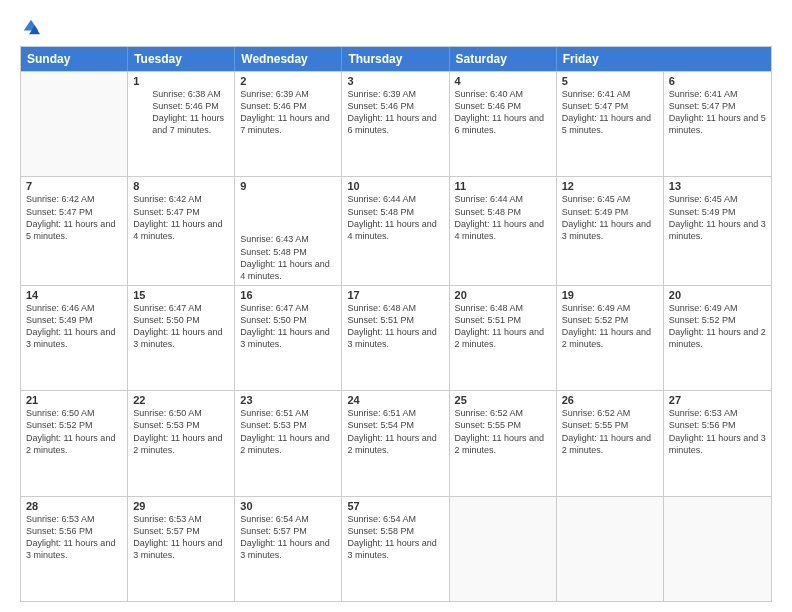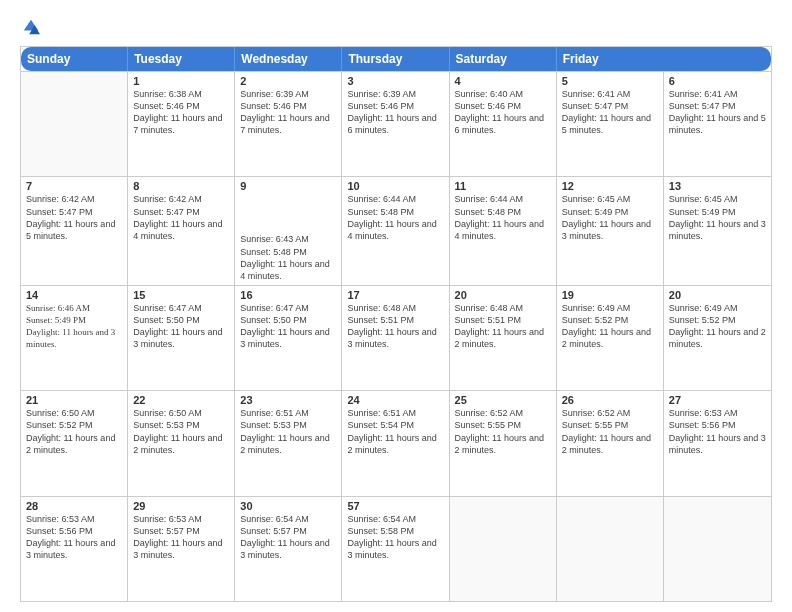--- a/index.html
+++ b/index.html
@@ -63,21 +63,20 @@
     .calendar {
       flex: 1;
       display: flex;
       flex-direction: column;
       border: 1px solid #ccc;
     }
     .cal-header {
       display: grid;
       grid-template-columns: repeat(7, 1fr);
       background: #3a7bd5;
-      border-radius: 10px;
     }
     .cal-header-cell {
       color: #fff;
       font-size: 12px;
       font-weight: bold;
       padding: 5px 6px;
       text-align: left;
       border-right: 1px solid #5a9be5;
     }
     .cal-header-cell:last-child {
@@ -147,21 +146,21 @@
         <div class="cal-header-cell">Wednesday</div>
         <div class="cal-header-cell">Thursday</div>
         <div class="cal-header-cell">Saturday</div>
         <div class="cal-header-cell">Friday</div>
       </div>
     <div class="cal-body">
     <div class="cal-row">
           <div class="cal-cell empty"></div>
           <div class="cal-cell">
             <div class="day-num">1</div>
-            <div class="day-info" style="white-space: pre-line;">Sunrise: 6:38 AM
+            <div class="day-info" style="white-space: pre-line; margin-left: 19px;">Sunrise: 6:38 AM
 Sunset: 5:46 PM
 Daylight: 11 hours and 7 minutes.</div>
           </div>
           <div class="cal-cell">
             <div class="day-num">2</div>
             <div class="day-info" style="white-space: pre-line;">Sunrise: 6:39 AM
 Sunset: 5:46 PM
 Daylight: 11 hours and 7 minutes.</div>
           </div>
           <div class="cal-cell">
@@ -229,21 +228,21 @@
           <div class="cal-cell">
             <div class="day-num">13</div>
             <div class="day-info" style="white-space: pre-line;">Sunrise: 6:45 AM
 Sunset: 5:49 PM
 Daylight: 11 hours and 3 minutes.</div>
           </div>
         </div>
         <div class="cal-row">
           <div class="cal-cell">
             <div class="day-num">14</div>
-            <div class="day-info" style="white-space: pre-line; font-family: Liberation Serif, serif;">Sunrise: 6:46 AM
+            <div class="day-info" style="white-space: pre-line;">Sunrise: 6:46 AM
 Sunset: 5:49 PM
 Daylight: 11 hours and 3 minutes.</div>
           </div>
           <div class="cal-cell">
             <div class="day-num">15</div>
             <div class="day-info" style="white-space: pre-line;">Sunrise: 6:47 AM
 Sunset: 5:50 PM
 Daylight: 11 hours and 3 minutes.</div>
           </div>
           <div class="cal-cell">

